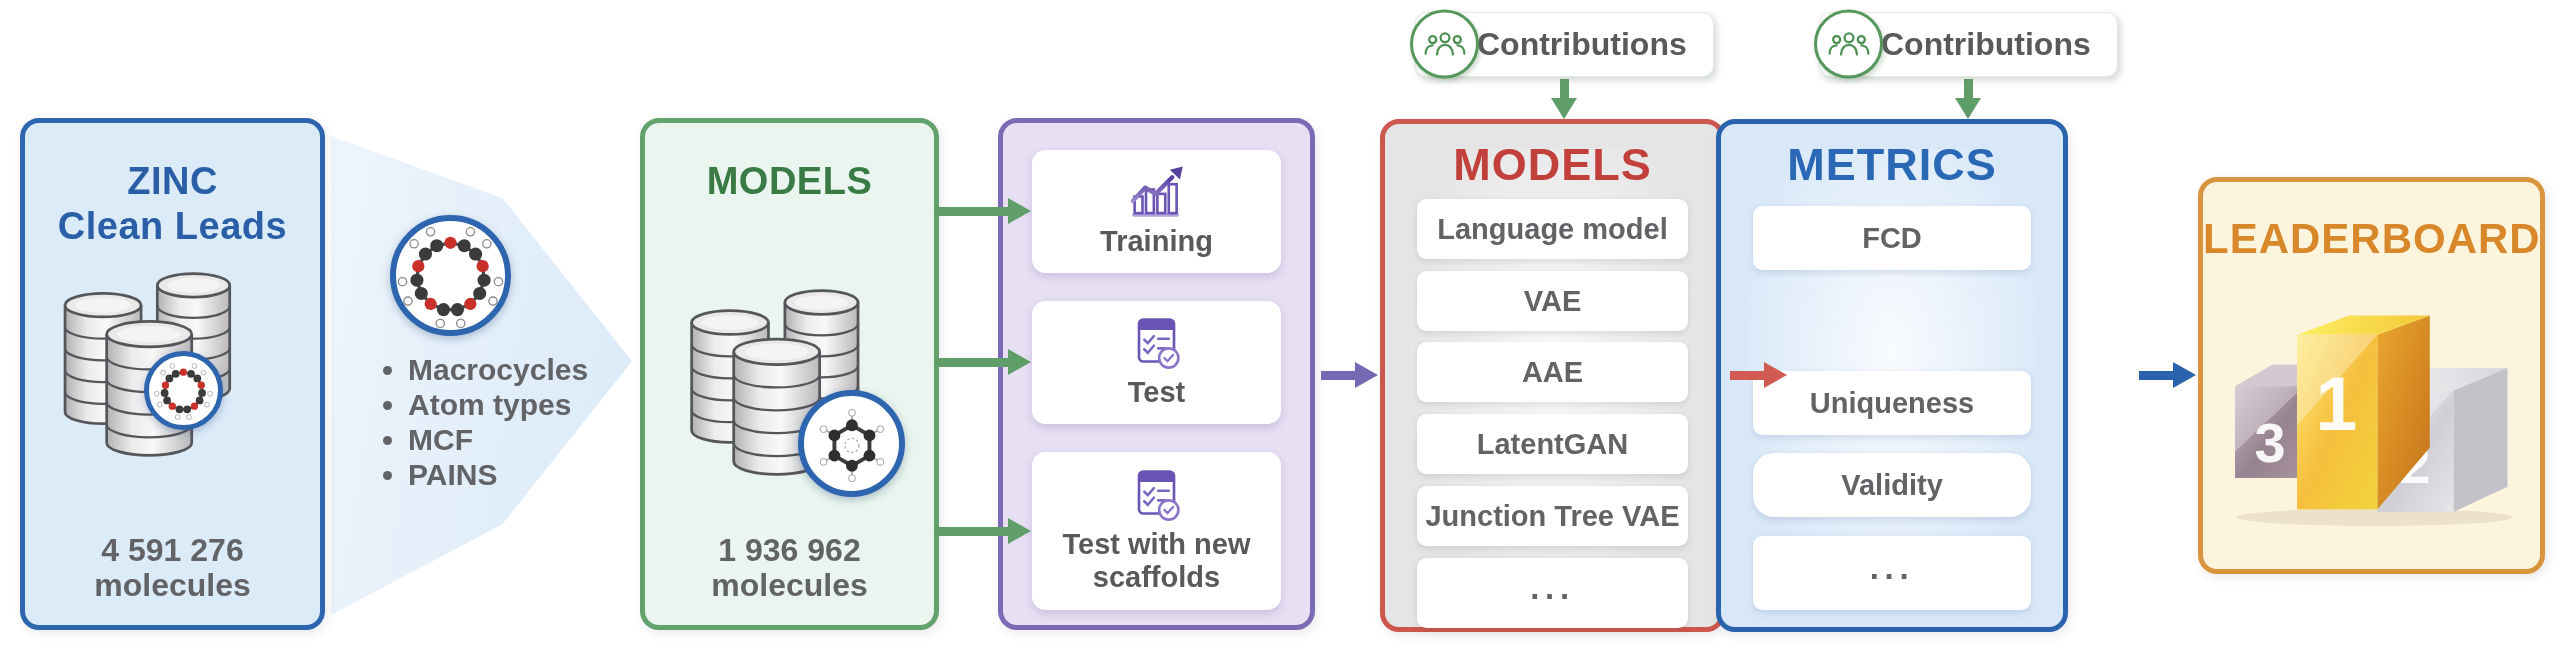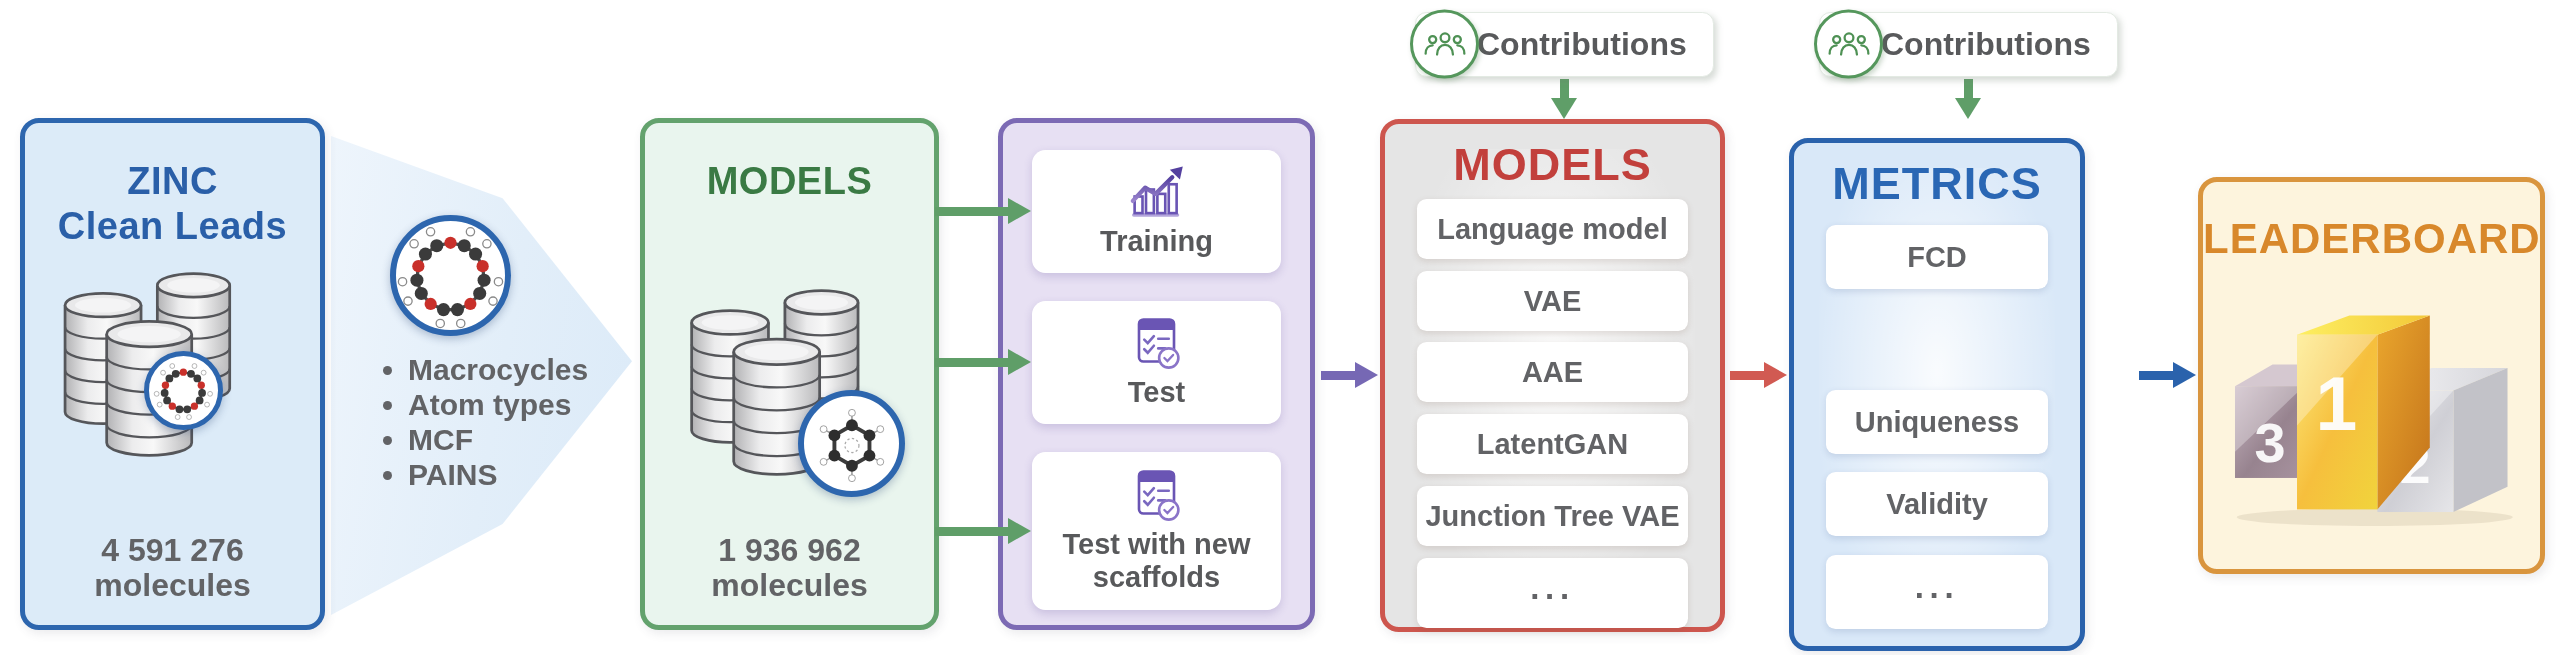--- a/index.html
+++ b/index.html
@@ -45,33 +45,33 @@
               box-shadow:0 3.8px 8.6px rgba(90,70,150,.20);
               display:flex;flex-direction:column;align-items:center;justify-content:center;
               color:#58595b;font-size:29px;line-height:33px;text-align:center;}
   #card-training{top:27px;height:123px;}
   #card-test{top:178px;height:123px;}
   #card-test-scaffolds{top:329px;height:158px;padding:0 13px;box-sizing:border-box;align-items:center;}
   .split-icon{width:63px;height:56px;margin-bottom:3.8px;}
   
   #models-box{left:1380px;top:119px;width:345px;height:513px;background:#e5e5e5;border-color:#cd564e;}
   #models-box .panel-title{color:#c2403c;}
-  #metrics-box{left:1789px;top:119px;width:296px;height:513px;background:#d9e8f8;border-color:#2a62ac;margin-top:19px;}
+  #metrics-box{left:1716px;top:119px;width:352px;height:513px;background:#d9e8f8;border-color:#2a62ac;}
   #metrics-box .panel-title{color:#2a67b4;}
   .item{position:absolute;left:32px;right:32px;background:#ffffff;border-radius:9.6px;
         display:flex;align-items:center;justify-content:center;
         font-size:29px;color:#626366;box-shadow:0 2.9px 6.7px rgba(120,90,70,.16);}
   #metrics-box .item{box-shadow:0 2.9px 6.7px rgba(60,90,140,.16);}
   .dots{letter-spacing:5.7px;font-size:33px;padding-bottom:9.6px;}
   
   .m0{top:75px;height:60px;} .m1{top:147px;height:60px;} .m2{top:218px;height:60px;}
   .m3{top:290px;height:60px;} .m4{top:362px;height:60px;} .m5{top:434px;height:60px;}
   
   .t0{top:82px;height:64px;} .t1{top:165px;height:64px;} .t2{top:247px;height:64px;}
-  .t3{top:329px;height:64px;} .t4{top:412px;height:64px;}
+  .t3{top:329px;height:64px;border-radius:21px;} .t4{top:412px;height:64px;}
   
   #leaderboard-box{left:2198px;top:177px;width:347px;height:397px;background:#fdf4dd;border-color:#d9953e;}
   #leaderboard-box .panel-title{top:33px;font-size:42px;color:#d8882b;}
   #podium{position:absolute;left:25px;top:103px;width:297px;height:268px;}
   
   .badge{position:absolute;top:11.5px;width:299px;height:65px;background:#ffffff;
          border:1.9px solid #e3eae3;border-radius:11.5px;box-sizing:border-box;
          box-shadow:2.9px 3.8px 6.7px rgba(110,130,110,.28);
          display:flex;align-items:center;justify-content:flex-start;padding-left:61px;
          font-size:32px;color:#58595b;z-index:6;}

